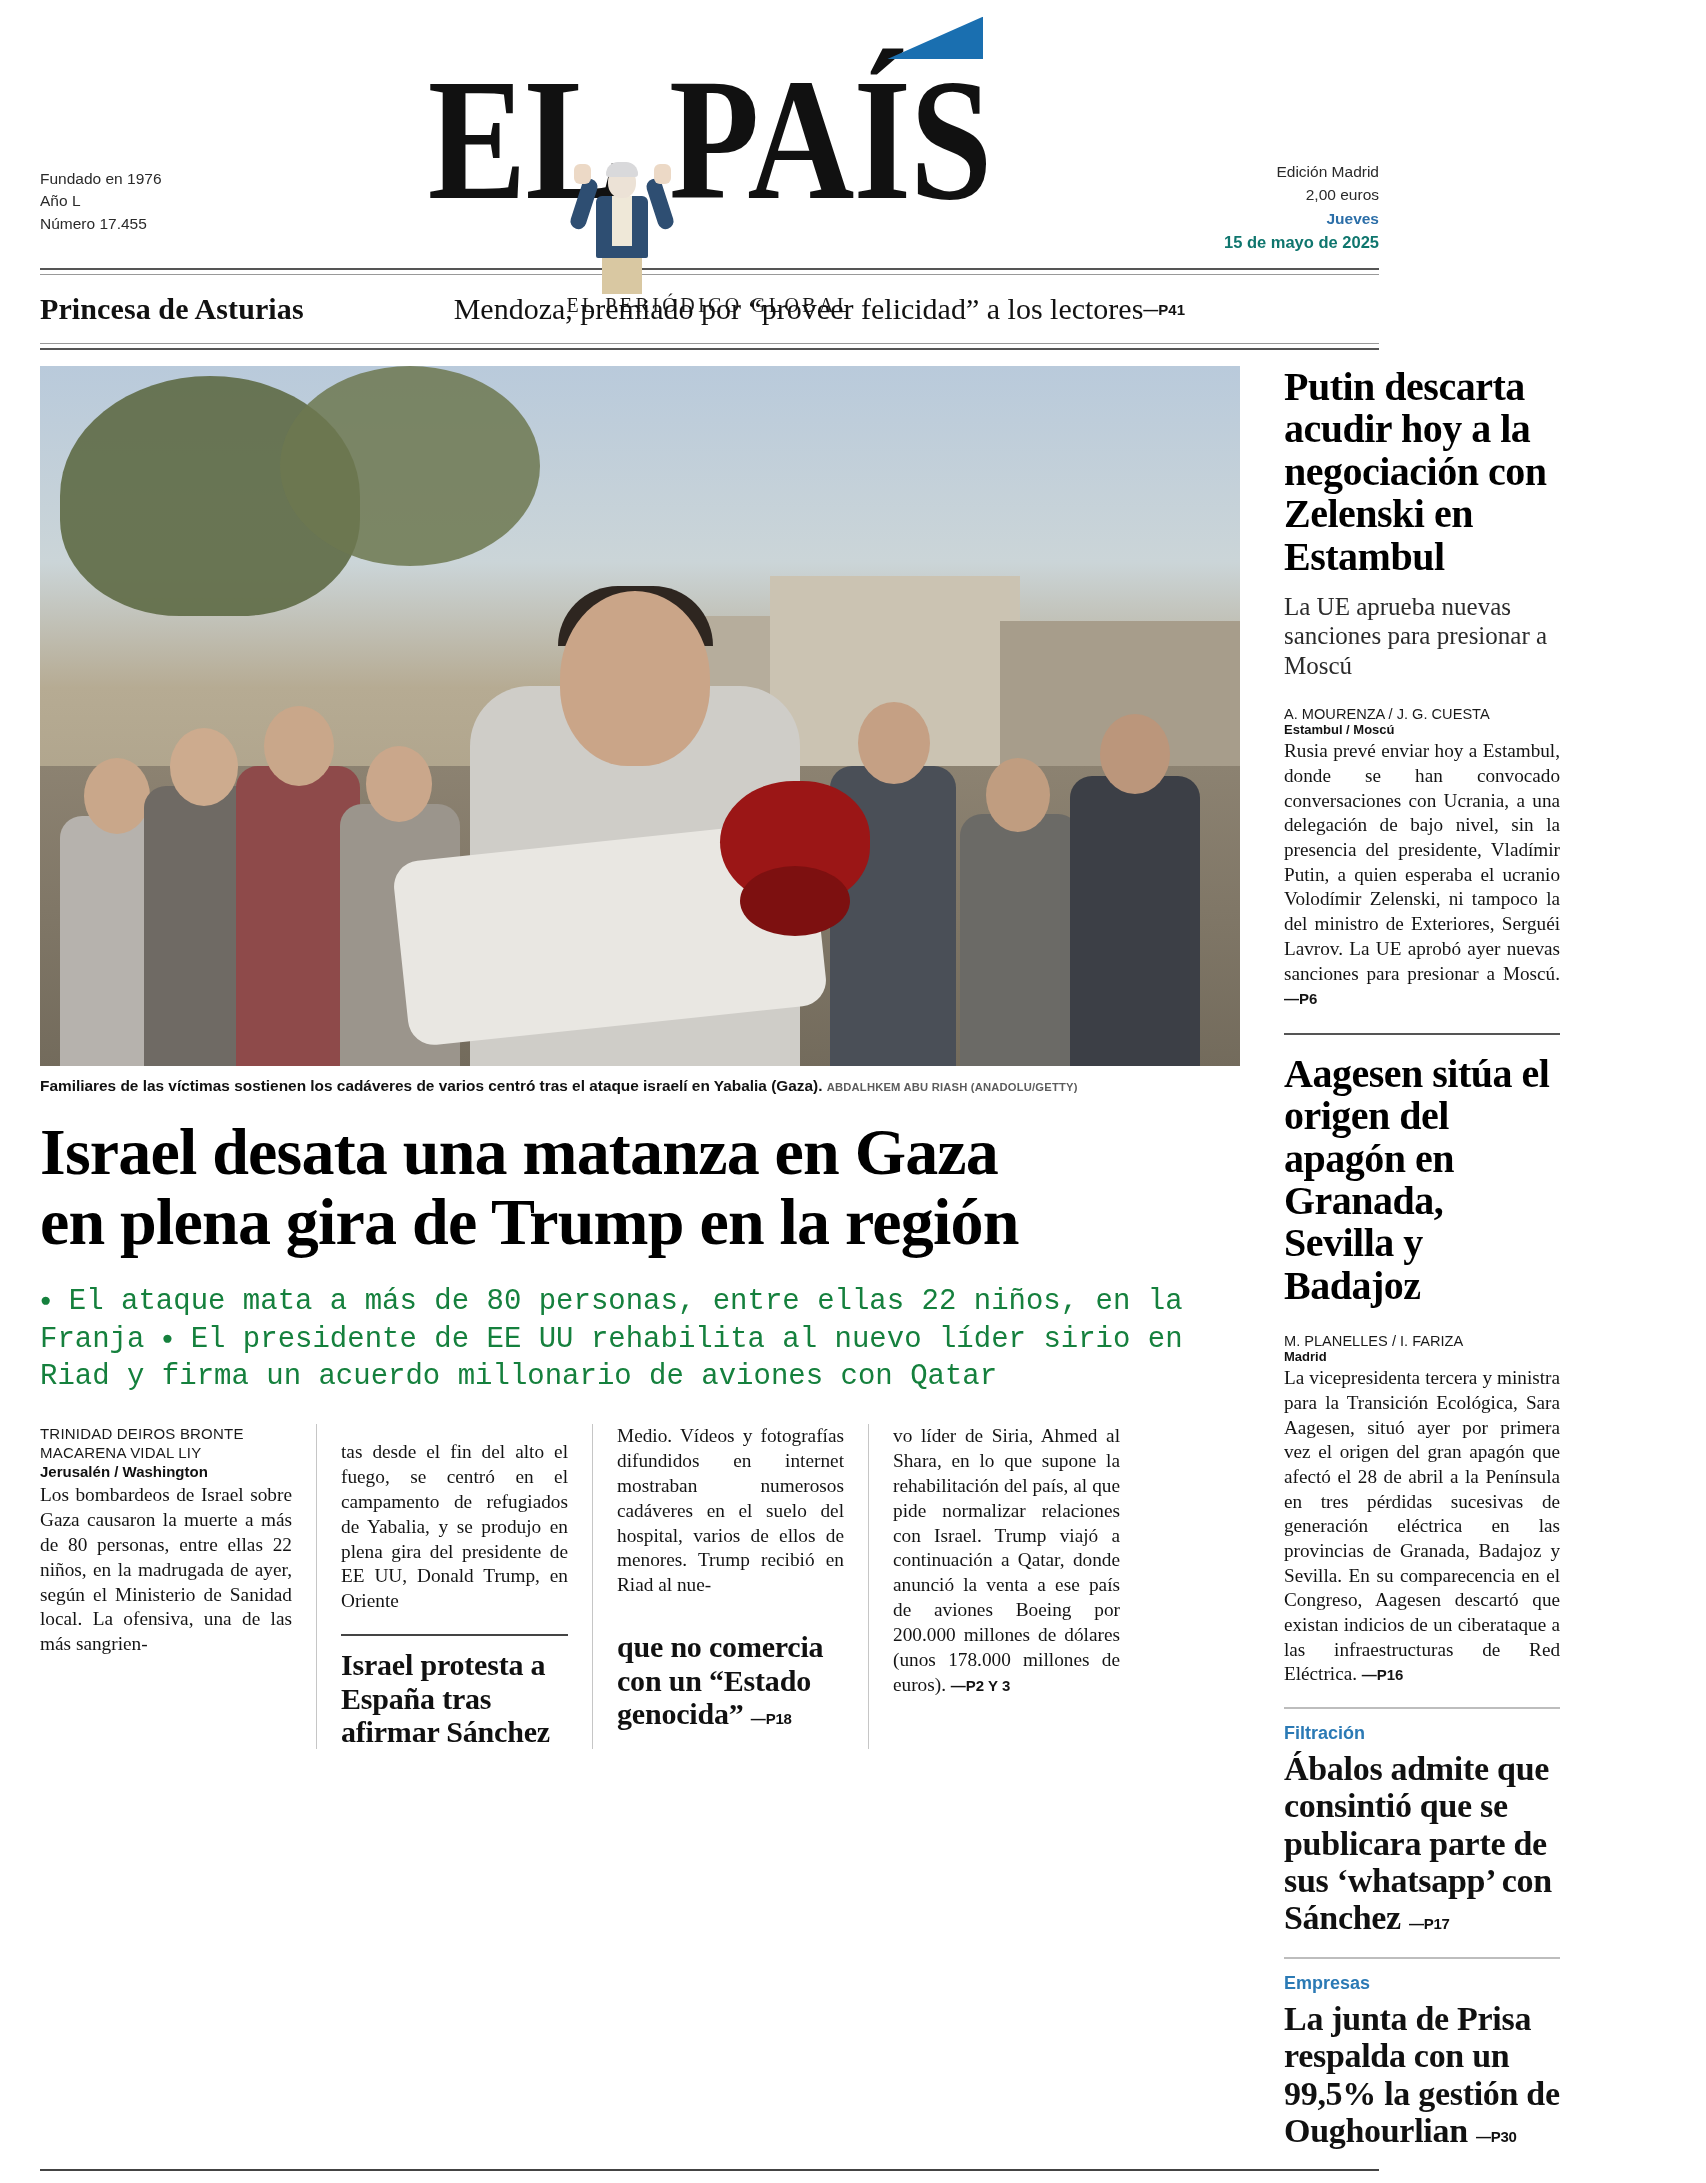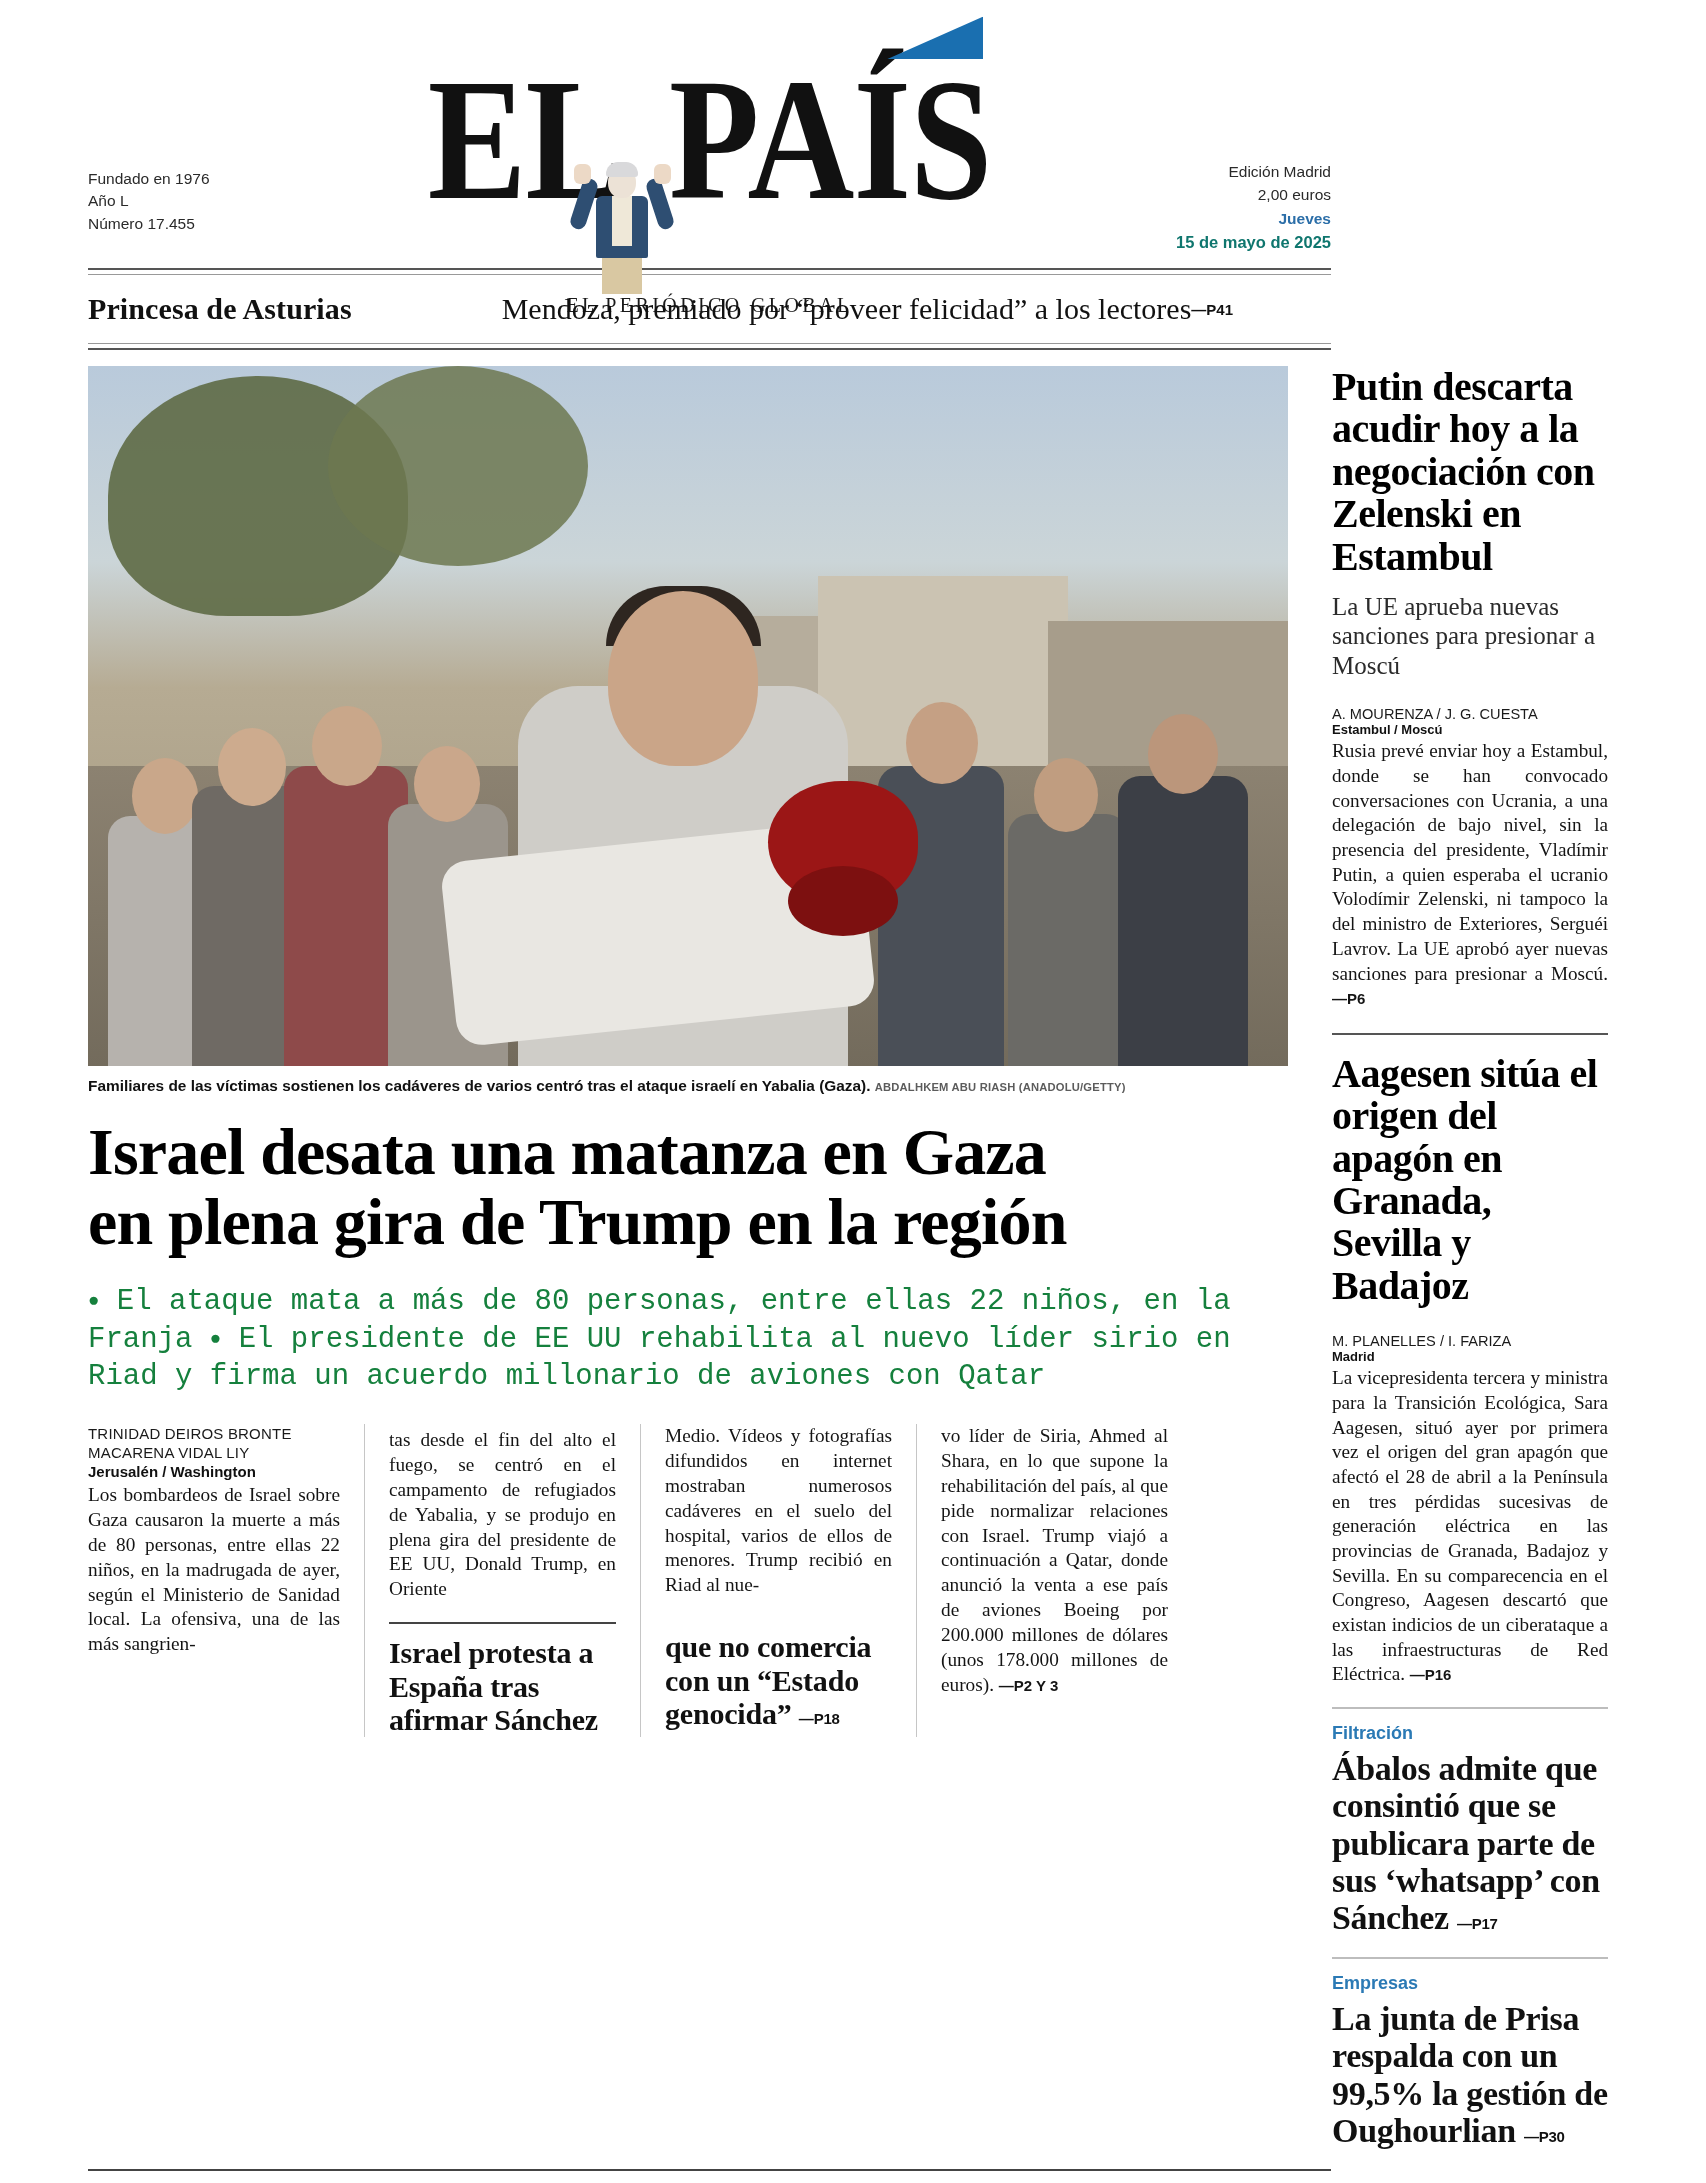--- a/index.html
+++ b/index.html
@@ -2,21 +2,21 @@
 <html><head>
 <meta charset="utf-8">
 <style>
   html, body { margin:0; padding:0; background:#fff; }
   body {
     width:1706px; height:2183px;
     font-family:"Liberation Serif", serif;
     color:#111; overflow:hidden;
     -webkit-font-smoothing:antialiased;
   }
-  .page { position:relative; width:1419px; height:2183px; box-sizing:border-box; padding:0 88px; }
+  .page { position:relative; width:1419px; height:2183px; box-sizing:border-box; padding:0 40px; }
 
   
   .masthead { position:relative; height:268px; }
   .logo-wrap { position:absolute; left:0; right:0; top:52px; text-align:center; }
   .logo {
     font-family:"Liberation Serif", serif;
     font-weight:bold; font-size:148px; line-height:1;
     letter-spacing:-1px; display:inline-block; position:relative;
     transform:scaleY(1.18); transform-origin:center top;
   }
@@ -258,21 +258,21 @@
       </div>
 
       <div class="maincols">
         <div class="mc">
           <div class="byline">TRINIDAD DEIROS BRONTE</div>
           <div class="byline">MACARENA VIDAL LIY</div>
           <div class="place">Jerusalén / Washington</div>
           <div class="btext">Los bombardeos de Israel sobre Gaza causaron la muerte a más de 80 personas, entre ellas 22 niños, en la madrugada de ayer, según el Ministerio de Sanidad local. La ofensiva, una de las más sangrien-</div>
         </div>
         <div class="mc">
-          <div class="btext" style="margin-top:4px">tas desde el fin del alto el fuego, se centró en el campamento de refugiados de Yabalia, y se produjo en plena gira del presidente de EE UU, Donald Trump, en Oriente</div>
+          <div class="btext" style="margin-top:16px">tas desde el fin del alto el fuego, se centró en el campamento de refugiados de Yabalia, y se produjo en plena gira del presidente de EE UU, Donald Trump, en Oriente</div>
           <div class="subtease">
             <div class="subtease-title">Israel protesta a España tras afirmar Sánchez</div>
           </div>
         </div>
         <div class="mc">
           <div class="btext" style="margin-top:0">Medio. Vídeos y fotografías difundidos en internet mostraban numerosos cadáveres en el suelo del hospital, varios de ellos de menores. Trump recibió en Riad al nue-</div>
           <div class="subtease" style="border-top:none;">
             <div class="subtease-title">
               <span>que no comercia con un “Estado genocida”</span>
               <span class="ref">—P18</span>

